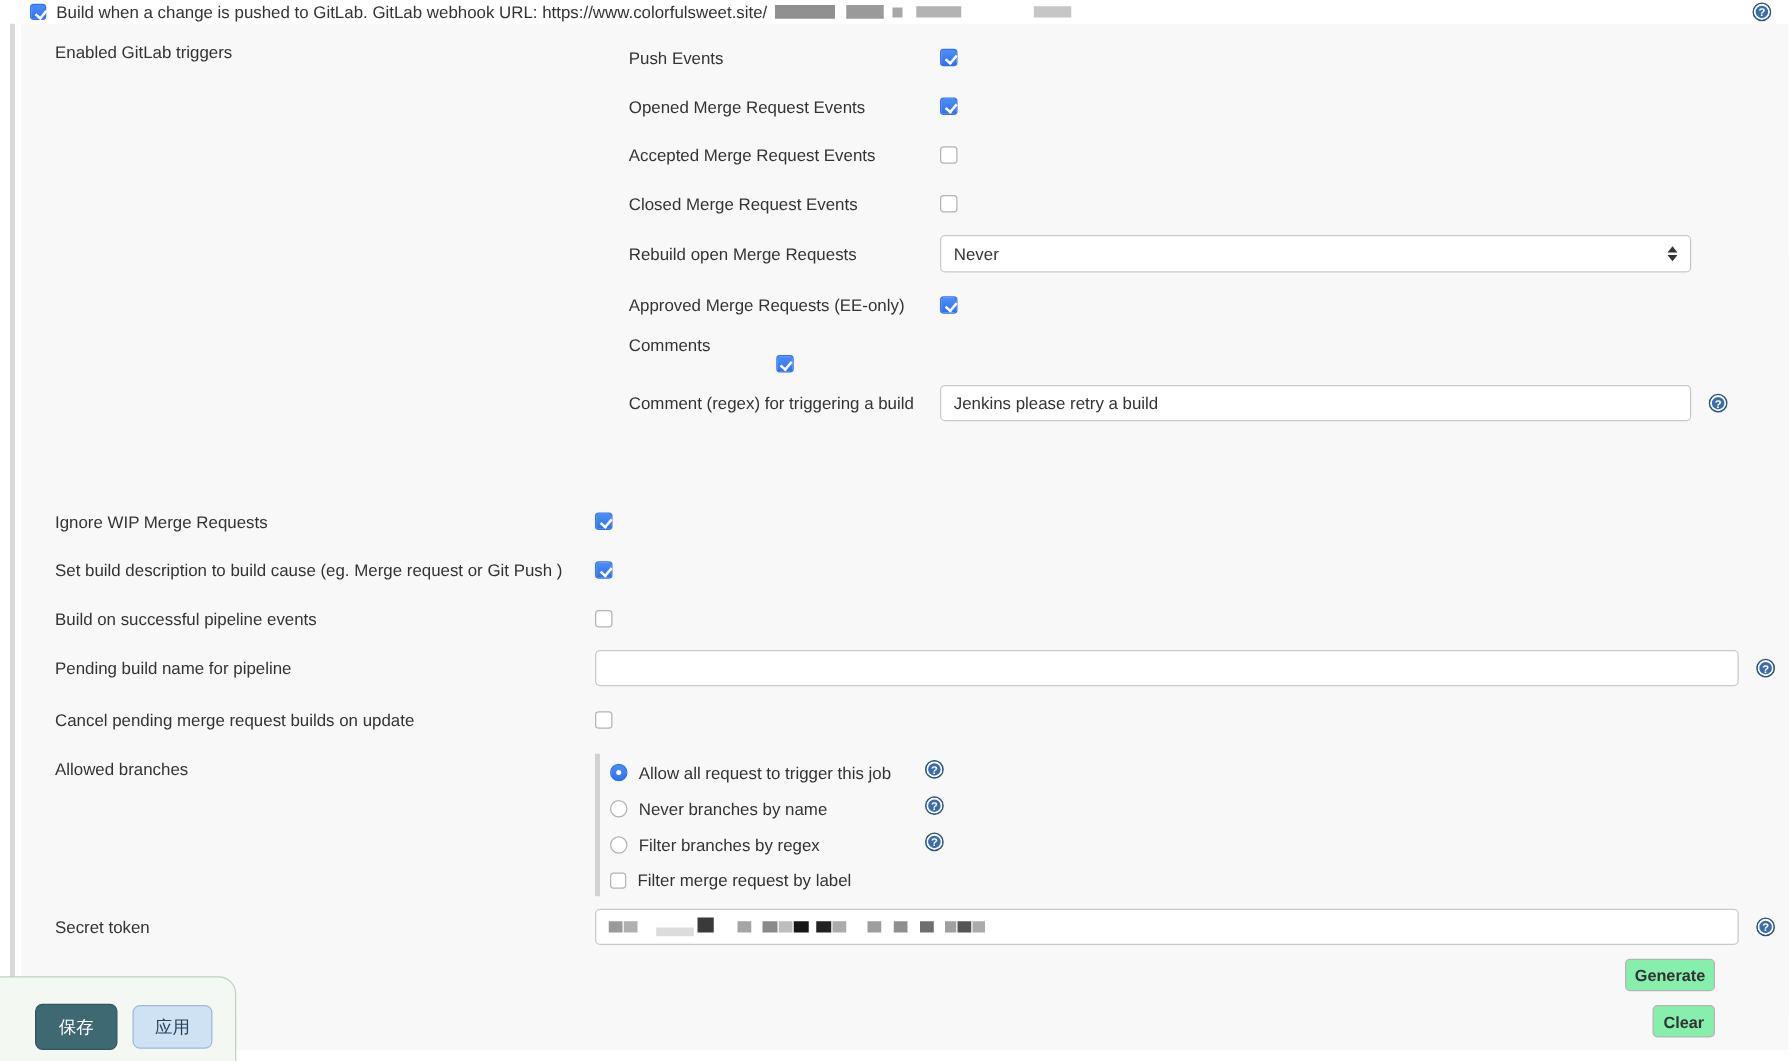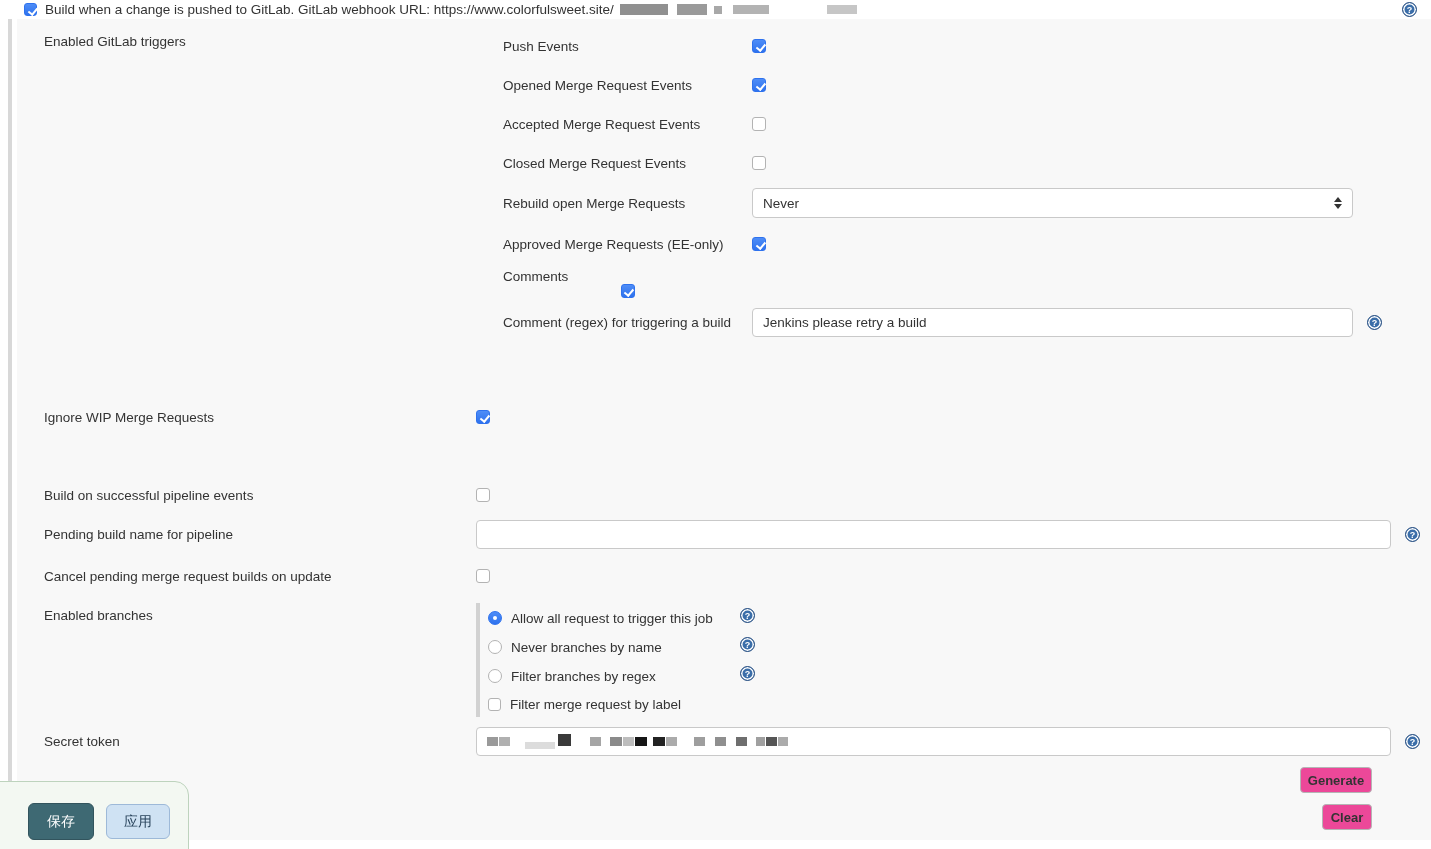--- a/index.html
+++ b/index.html
@@ -73,21 +73,21 @@
   .tok-redact .redact:nth-child(8){width:12px;background:#161616;margin-right:6px;}
   .tok-redact .redact:nth-child(9){width:12px;background:#222222;margin-right:1px;}
   .tok-redact .redact:nth-child(10){width:11px;background:#ababab;margin-right:17px;}
   .tok-redact .redact:nth-child(11){width:11px;background:#9e9e9e;margin-right:10px;}
   .tok-redact .redact:nth-child(12){width:11px;background:#8f8f8f;margin-right:10px;}
   .tok-redact .redact:nth-child(13){width:11px;background:#6e6e6e;margin-right:9px;}
   .tok-redact .redact:nth-child(14){width:9px;background:#a0a0a0;margin-right:1px;}
   .tok-redact .redact:nth-child(15){width:11px;background:#555555;margin-right:1px;}
   .tok-redact .redact:nth-child(16){width:10px;background:#ababab;}
 
-  .gbtn{position:absolute;box-sizing:border-box;background:#ec4899;border:1px solid #b5b5b5;border-radius:4px;
+  .gbtn{position:absolute;box-sizing:border-box;background:#86efac;border:1px solid #b5b5b5;border-radius:4px;
       color:#333;font-weight:bold;font-size:13px;display:flex;align-items:center;justify-content:center;cursor:pointer;
       font-family:"Liberation Sans",sans-serif;}
   .btn-generate{left:1300px;top:767px;width:72px;height:26px;}
   .btn-clear{left:1322px;top:804px;width:50px;height:26px;}
 
   .save-panel{position:absolute;left:-14px;top:781px;width:203px;height:90px;box-sizing:border-box;
       background:#f3f8f2;border:1.5px solid #bdd3bd;border-radius:14px;}
   .btn-save{position:absolute;left:41px;top:21px;width:66px;height:37px;box-sizing:border-box;
       background:var(--save,#3e6973);border:1px solid #32545d;border-radius:6px;color:#fff;font-size:14px;
       display:flex;align-items:center;justify-content:center;cursor:pointer;}
@@ -154,38 +154,42 @@
   <div class="line line-input" style="left:503px;top:308px;">
     <span class="lbl tcol">Comment (regex) for triggering a build</span>
     <input class="tinput" style="width: 601px;" value="Jenkins please retry a build">
     <span class="help help-after">?</span>
   </div>
 
   <div class="line" style="left:44px;top:403px;">
     <span class="lbl mcol">Ignore WIP Merge Requests</span>
     <span class="cb checked"></span>
   </div>
+  <div class="line" style="left:44px;top:442px;">
+    <span class="lbl mcol">Set build description to build cause (eg. Merge request or Git Push )</span>
+    <span class="cb checked"></span>
+  </div>
   <div class="line" style="left:44px;top:481px;">
     <span class="lbl mcol">Build on successful pipeline events</span>
     <span class="cb"></span>
   </div>
 
   <div class="line line-input" style="left:44px;top:520px;">
     <span class="lbl mcol">Pending build name for pipeline</span>
     <input class="tinput" style="width: 915px;" value="">
     <span class="help help-after">?</span>
   </div>
 
   <div class="line" style="left:44px;top:562px;">
     <span class="lbl mcol">Cancel pending merge request builds on update</span>
     <span class="cb"></span>
   </div>
 
   <div class="line" style="left:44px;top:601px;">
-    <span class="lbl">Enabled branches</span>
+    <span class="lbl">Allowed branches</span>
   </div>
   <div class="vbar"></div>
 
   <div class="radio-line" style="top:606px;">
     <span class="radio checked"></span>
     <span class="lbl">Allow all request to trigger this job</span>
   </div>
   <div class="help help-abs" style="left:740px;top:608px;">?</div>
 
   <div class="radio-line" style="top:635px;">

